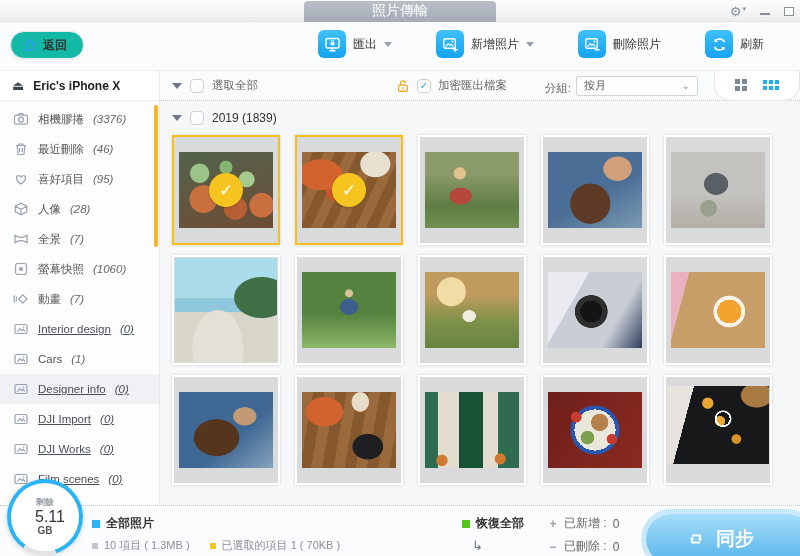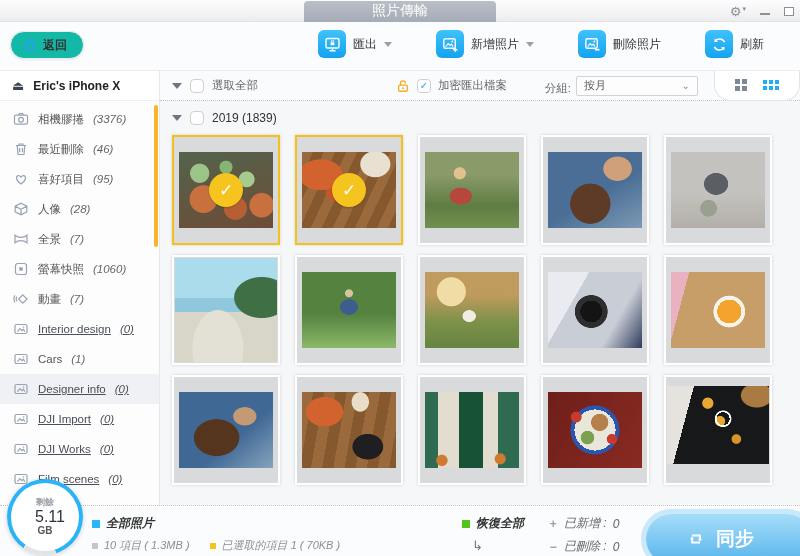--- a/index.html
+++ b/index.html
@@ -107,21 +107,21 @@
   .i12{background:radial-gradient(ellipse at 70% 72%,#1f1f22 0 16%,transparent 17%),radial-gradient(ellipse at 24% 26%,#d2622e 0 18%,transparent 19%),radial-gradient(ellipse at 62% 13%,#e8ddc8 0 10%,transparent 11%),repeating-linear-gradient(100deg,#9a6a3c 0 11px,#86582e 11px 22px);}
   .i13{background:radial-gradient(circle at 18% 90%,#cf7a30 0 5%,transparent 6%),radial-gradient(circle at 80% 88%,#cf7a30 0 5%,transparent 6%),linear-gradient(90deg,#2e6b51 0 14%,#e3ddcf 14% 36%,#175237 36% 62%,#e3ddcf 62% 78%,#2e6b51 78%);}
   .i14{background:radial-gradient(circle at 30% 33%,#c8392e 0 6%,transparent 7%),radial-gradient(circle at 68% 62%,#c8392e 0 6%,transparent 7%),radial-gradient(circle at 42% 60%,#7ba04f 0 9%,transparent 10%),radial-gradient(circle at 55% 40%,#b5804a 0 12%,transparent 13%),radial-gradient(circle at 50% 50%,#e9e6da 0 34%,#2a56b0 34% 40%,transparent 41%),linear-gradient(120deg,#6e1f1a,#8a2a22);}
   .i15{background:radial-gradient(ellipse at 88% 12%,#a97b43 0 12%,transparent 13%),radial-gradient(circle at 55% 42%,transparent 0 9%,#fff 9% 11%,transparent 12%),radial-gradient(circle at 52% 45%,#e8a832 0 7%,transparent 8%),radial-gradient(circle at 40% 22%,#e8a832 0 6%,transparent 7%),radial-gradient(circle at 68% 68%,#d89428 0 5%,transparent 6%),linear-gradient(105deg,#e6e2de 0 22%,#17181a 22%);}
 
   
   .footer { position:absolute; left:0; right:0; bottom:0; height:51px; background:#fbfcfd;
     border-top:1px dotted #c6c6c9; }
   .sq { display:inline-block; width:8px; height:8px; flex:0 0 auto; }
   .sq.sm { width:6px; height:6px; }
-  .f-col { position:absolute; display:flex; flex-direction:column; gap:6px;font-style:italic; }
+  .f-col { position:absolute; display:flex; flex-direction:column; gap:6px; }
   .f-row { display:flex; align-items:center; gap:6px; }
   .f-strong { font-size:12px; font-weight:bold; color:#333; }
   .f-dim { font-size:11px; color:#8a8f98; }
   .f-sign { font-size:12px; color:#9aa0a8; font-weight:bold; width:10px; text-align:center; }
   .f-count { font-size:12px; color:#666; }
   .redir { font-size:13px; color:#6d7682; margin-left:10px; }
   .sync-btn { position:absolute; right:-12px; bottom:-8px; width:166px; height:50px; border-radius:26px;
     background:linear-gradient(180deg,#a6ddf8,#55b4ec); box-shadow:0 0 0 5px rgba(195,229,248,.9);
     display:flex; align-items:center; justify-content:center; gap:10px; color:#fff;
     font-size:19px; font-weight:bold; z-index:7; padding-right:18px; }

